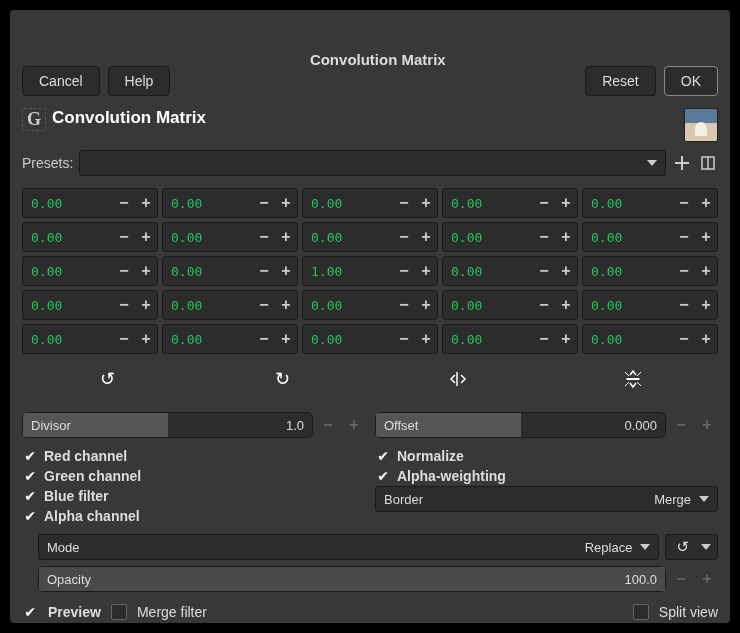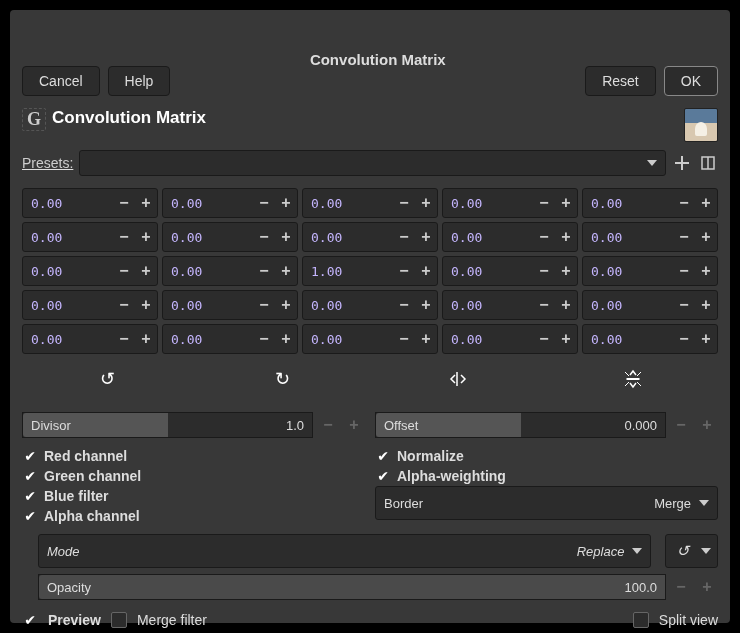--- a/index.html
+++ b/index.html
@@ -9,47 +9,47 @@
 .btn { background: #2c2c2c; border: 1px solid #1a1a1a; border-radius: 4px; padding: 6px 16px; color: #ddd; font-size: 14px; cursor: pointer; margin-top: 44px; }
 .btn-primary { border: 1px solid #888; }
 .header-title { flex: 1; text-align: center; font-weight: bold; font-size: 15px; }
 .title-section { display: flex; align-items: flex-start; gap: 6px; margin-top: 4px; }
 .g-icon { font-family: serif; font-weight: bold; font-size: 18px; color: #ccc; border: 1px dashed #555; padding: 0 4px; border-radius: 2px; }
 .title-col { flex: 1; }
 .title-main { font-weight: bold; font-size: 17px; color: #fff; }
 .title-sub { font-size: 12px; color: #aaa; }
 .thumb { width: 34px; height: 34px; background: linear-gradient(#5a7a9a 0 45%, #d8c8b0 45% 100%); border: 1px solid #222; border-radius: 2px; position: relative; }
 .thumb::after { content: ""; position: absolute; top: 40%; left: 30%; width: 40%; height: 45%; background: #f5f0e5; border-radius: 50% 50% 2px 2px; }
-.presets-row { display: flex; align-items: center; gap: 6px; text-decoration: underline; }
+.presets-row { display: flex; align-items: center; gap: 6px; }
 .label { font-size: 14px; color: #ccc; }
 .combo { flex: 1; background: #2c2c2c; border: 1px solid #1a1a1a; border-radius: 3px; height: 26px; display: flex; align-items: center; justify-content: flex-end; padding: 0 8px; }
 .tri-down { width: 0; height: 0; border-left: 5px solid transparent; border-right: 5px solid transparent; border-top: 6px solid #ccc; }
 .icon-btn { width: 20px; height: 20px; display: inline-flex; align-items: center; justify-content: center; color: #ccc; font-size: 16px; cursor: pointer; }
 .matrix-grid { display: grid; grid-template-columns: repeat(5, 1fr); gap: 4px; margin-top: 4px; }
 .spinbox { display: flex; background: #2c2c2c; border: 1px solid #1a1a1a; border-radius: 3px; height: 30px; align-items: center; overflow: hidden; }
-.spinbox-val { flex: 1; padding-left: 8px; font-size: 13px; color: #c4b5fd; font-family: monospace; }
+.spinbox-val { flex: 1; padding-left: 8px; font-size: 13px; color: #22c55e; font-family: monospace; }
 .spin-btn { width: 22px; height: 100%; display: flex; align-items: center; justify-content: center; color: #ccc; font-size: 16px; font-weight: bold; cursor: pointer; user-select: none; }
 .tool-row { display: grid; grid-template-columns: repeat(4, 1fr); gap: 4px; margin-top: 4px; }
 .tool-cell { display: flex; justify-content: center; align-items: center; height: 26px; color: #fff; font-size: 18px; }
 .divider { height: 1px; background: #222; margin: 2px 0; }
 .two-col { display: grid; grid-template-columns: 1fr 1fr; gap: 10px; }
 .slider-field { display: flex; align-items: center; gap: 4px; }
-.slider-track { flex: 1; background: #2c2c2c; border: 1px solid #1a1a1a; border-radius: 0; height: 26px; display: flex; align-items: center; justify-content: space-between; padding: 0 8px; font-size: 13px; position: relative; }
+.slider-track { flex: 1; background: #2c2c2c; border: 1px solid #1a1a1a; border-radius: 6px; height: 26px; display: flex; align-items: center; justify-content: space-between; padding: 0 8px; font-size: 13px; position: relative; }
 .slider-fill { position: absolute; left: 0; top: 0; bottom: 0; background: #555; border-radius: 3px 0 0 3px; }
 .slider-track span { position: relative; z-index: 1; }
 .check-row { display: flex; align-items: center; gap: 6px; font-size: 14px; padding: 2px 0; }
 .chk { width: 16px; height: 16px; display: inline-flex; align-items: center; justify-content: center; color: #fff; font-size: 14px; cursor: pointer; }
 .chk.empty { width: 16px; height: 16px; border: 1px solid #666; background: #2c2c2c; border-radius: 2px; }
-.select-row { display: flex; align-items: center; background: #2c2c2c; border: 1px solid #1a1a1a; border-radius: 3px; height: 34px; padding: 0 8px; font-size: 13px; gap: 8px; }
+.select-row { display: flex; align-items: center; background: #2c2c2c; border: 1px solid #1a1a1a; border-radius: 3px; height: 26px; padding: 0 8px; font-size: 13px; gap: 8px; }
 .select-row .sel-label { flex: 1; }
 .section-header { display: flex; align-items: center; gap: 4px; font-size: 14px; color: #ccc; margin-top: 4px; }
 .tri-right { width: 0; height: 0; border-top: 5px solid transparent; border-bottom: 5px solid transparent; border-left: 6px solid #ccc; display:inline-block; }
 .tri-down-sm { transform: rotate(90deg); }
 .indent { margin-left: 16px; display: flex; flex-direction: column; gap: 6px; }
-.inline-row { display: flex; align-items: flex-end; gap: 14px; font-style: italic; }
+.inline-row { display: flex; align-items: flex-end; gap: 6px; }
 .reset-icon { font-size: 15px; padding: 0 4px; }
 .dim { color: #666; }
 .bottom-row { display: flex; align-items: center; gap: 10px; font-size: 14px; margin-top: 4px; }
 .spacer { flex: 1; }
 svg { display: block; }
 </style>
 </head>
 <body>
 
 <div class="dialog">

